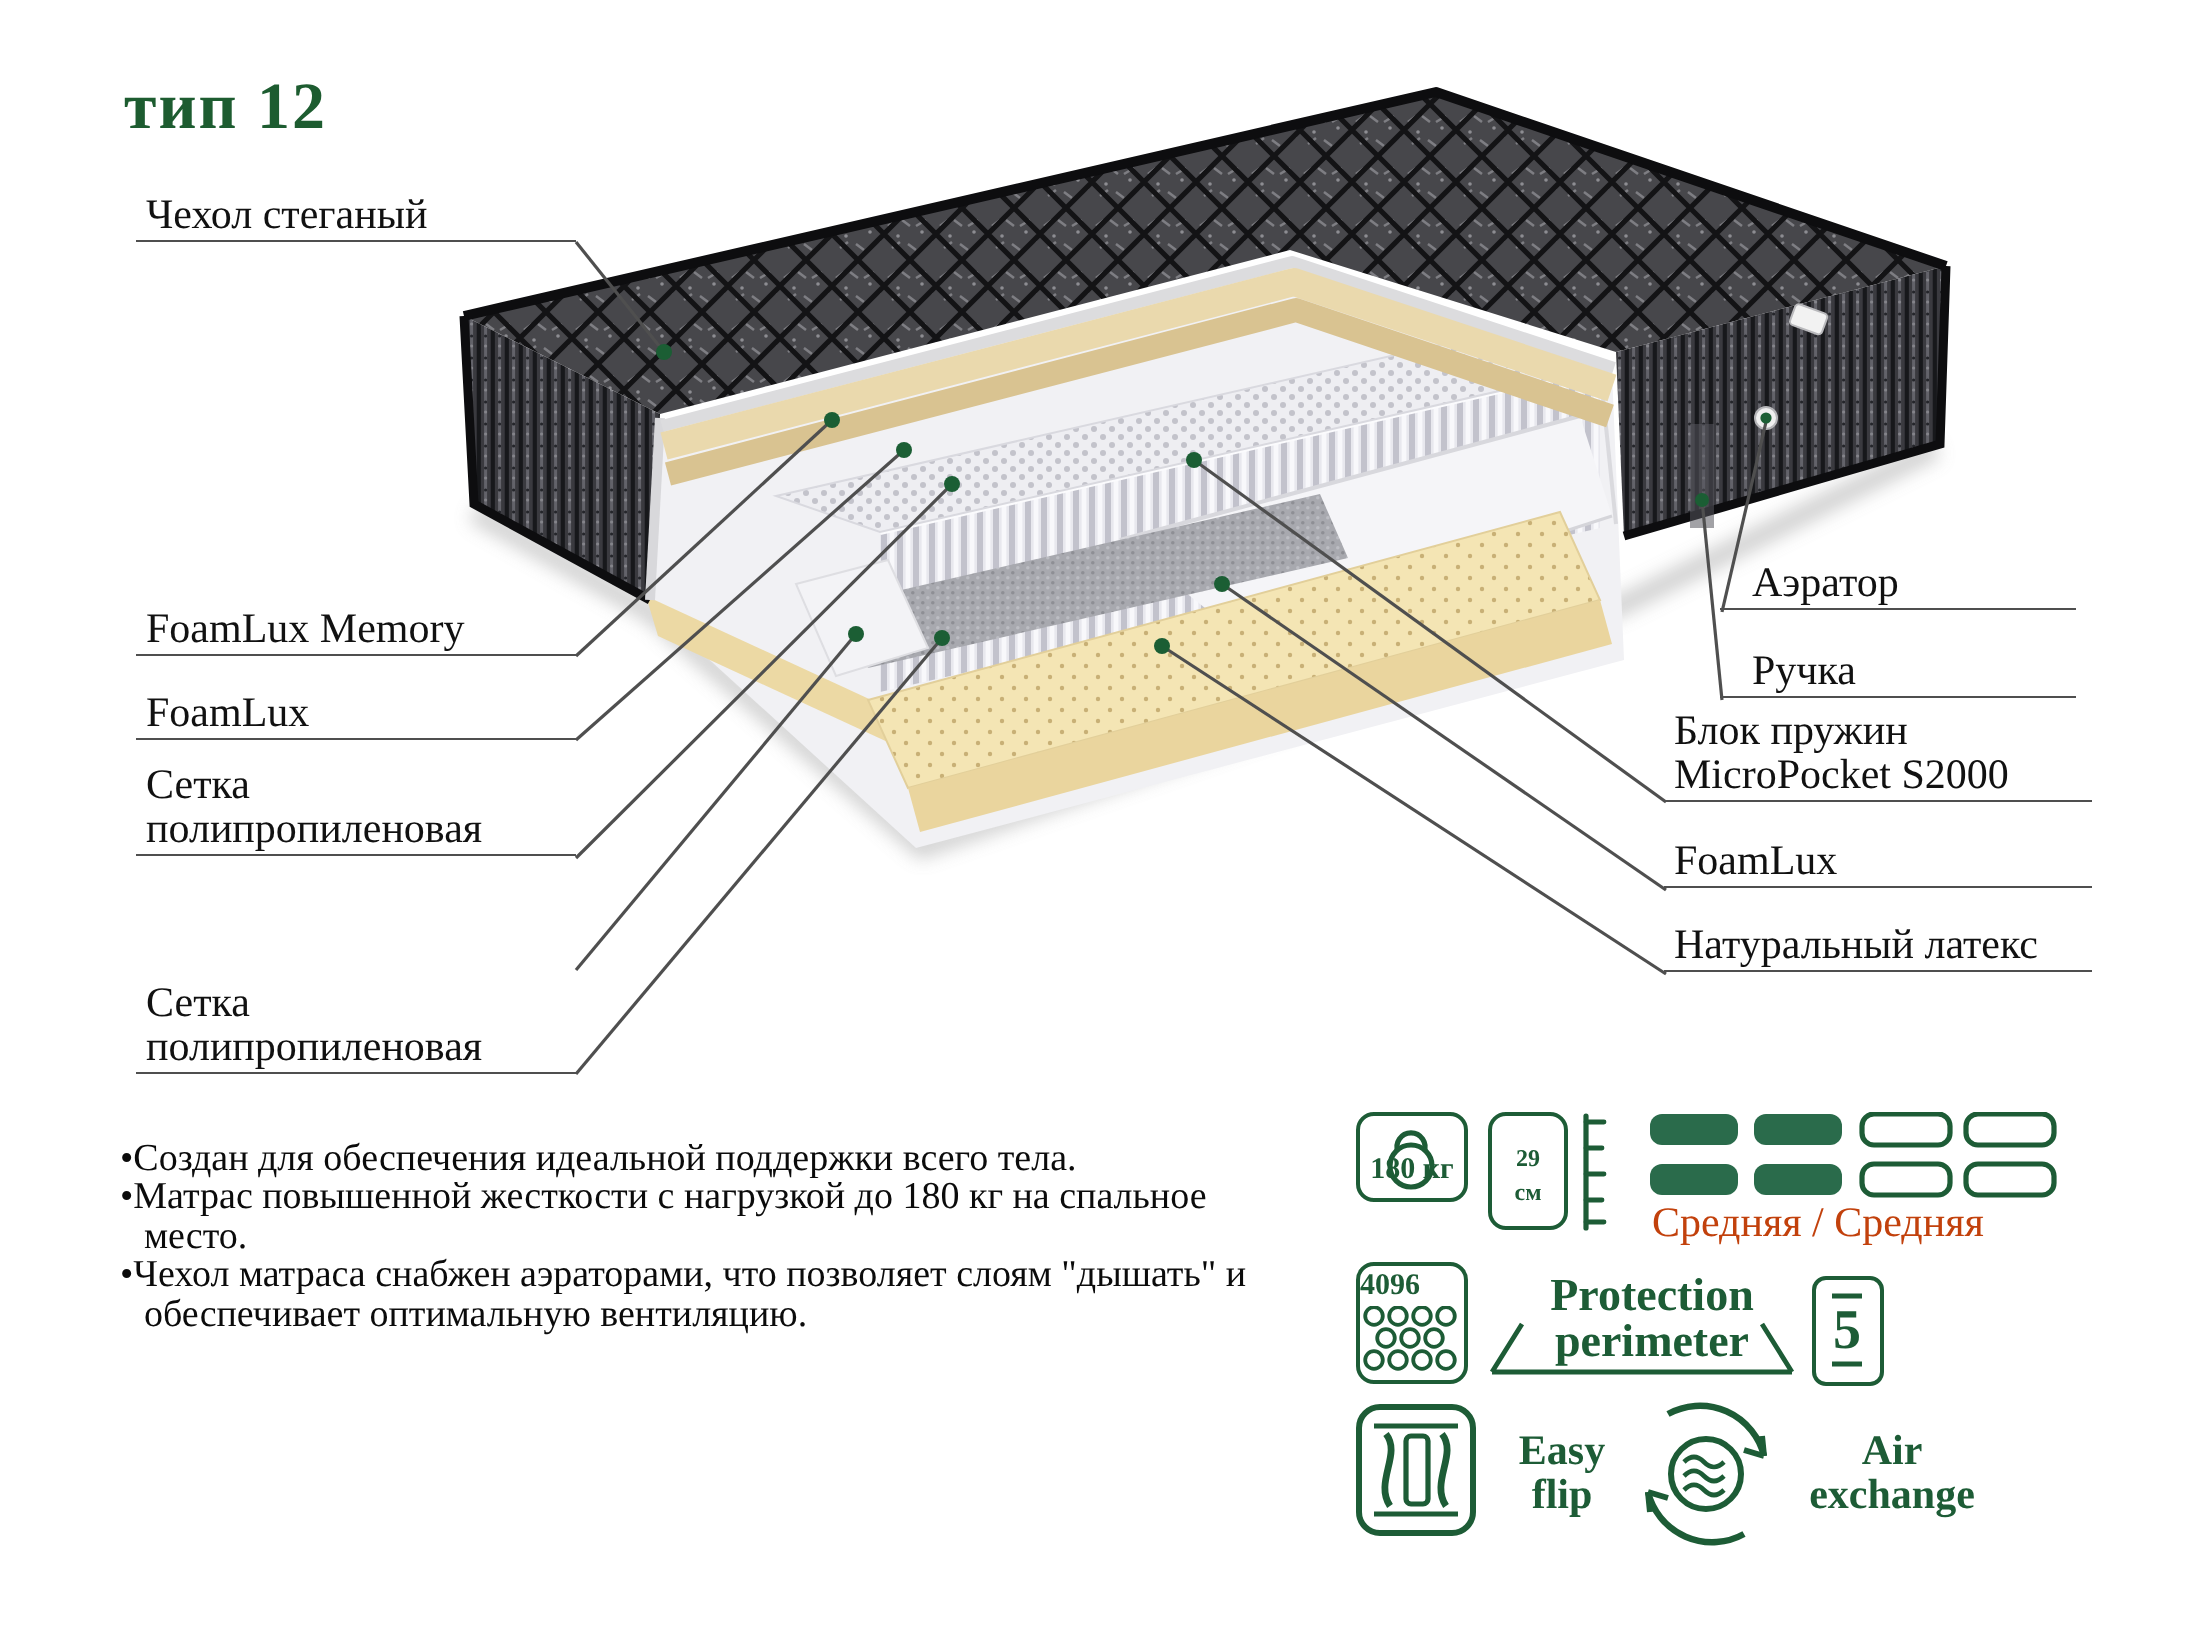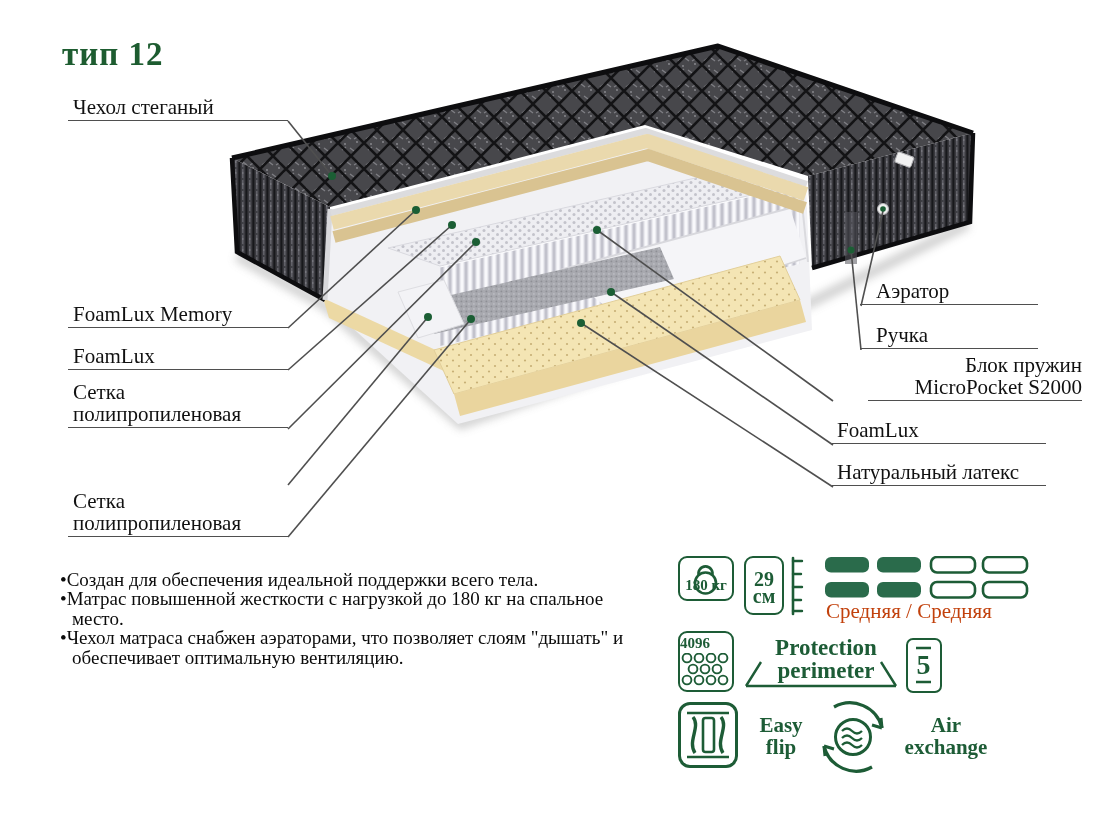--- a/index.html
+++ b/index.html
@@ -13,21 +13,21 @@
        border-bottom:1.6px solid #4f4f4f;padding:0 0 2px 5px;}
   .lbl span{display:block;}
 
   .bullets{position:absolute;left:60px;top:570px;width:592px;font-size:19px;line-height:19.4px;color:#0b0b0b;}
   .bullet{padding-left:12px;text-indent:-12px;}
   .bullet::before{content:"\2022";}
 
   .fbox{position:absolute;box-sizing:border-box;border:2.5px solid #1d5c36;border-radius:9px;color:#1d5c36;}
   .ficon-label{position:absolute;color:#1d5c36;font-weight:bold;text-align:center;}
   .wt-text{position:absolute;left:0;right:0;bottom:5px;text-align:center;font-size:15px;font-weight:bold;}
-  .h29{position:absolute;left:0;right:0;top:13px;text-align:center;font-size:20px;font-weight:bold;line-height:17px;}
+  .h29{position:absolute;left:0;right:0;top:13px;text-align:center;font-size:12px;font-weight:bold;line-height:17px;}
   .firmness-label{position:absolute;left:826px;top:599px;font-size:21px;color:#c2410c;}
   .two-line{font-size:21px;line-height:22px;}
 </style>
 </head>
 <body>
 
 <div id="stage">
 
   <svg id="art" width="1100" height="814" viewBox="0 0 1100 814">
     <defs>
@@ -163,21 +163,21 @@
       <span>Сетка</span>
       <span>полипропиленовая</span>
     </div>
 
   <div class="lbl" style="left:860px;top:280px;width:178px;padding-left:16px;">
       <span>Аэратор</span>
     </div>
   <div class="lbl" style="left:860px;top:324px;width:178px;padding-left:16px;">
       <span>Ручка</span>
     </div>
-  <div class="lbl" style="left:868px;top:354px;width:214px;text-align:right;">
+  <div class="lbl" style="left:832px;top:354px;width:214px;">
       <span>Блок пружин</span>
       <span>MicroPocket S2000</span>
     </div>
   <div class="lbl" style="left:832px;top:419px;width:214px;">
       <span>FoamLux</span>
     </div>
   <div class="lbl" style="left:832px;top:461px;width:214px;">
       <span>Натуральный латекс</span>
     </div>
 

